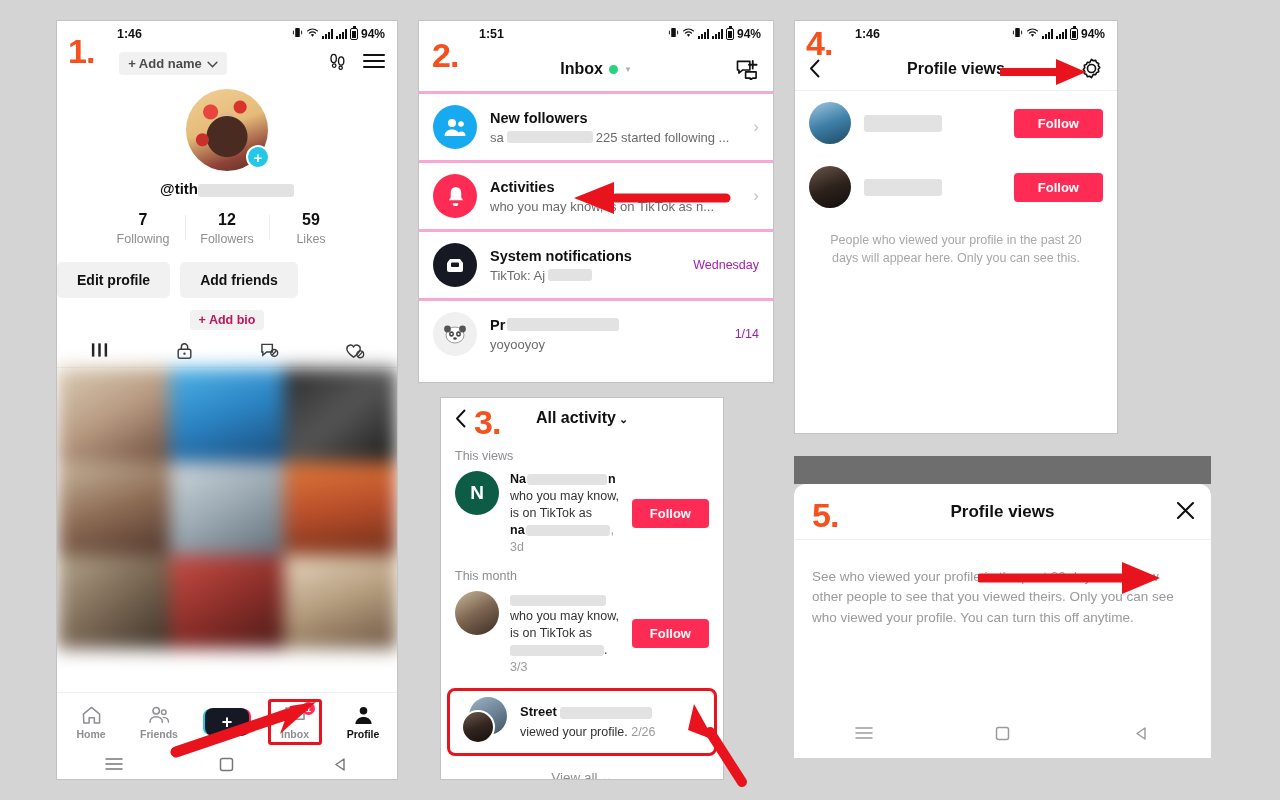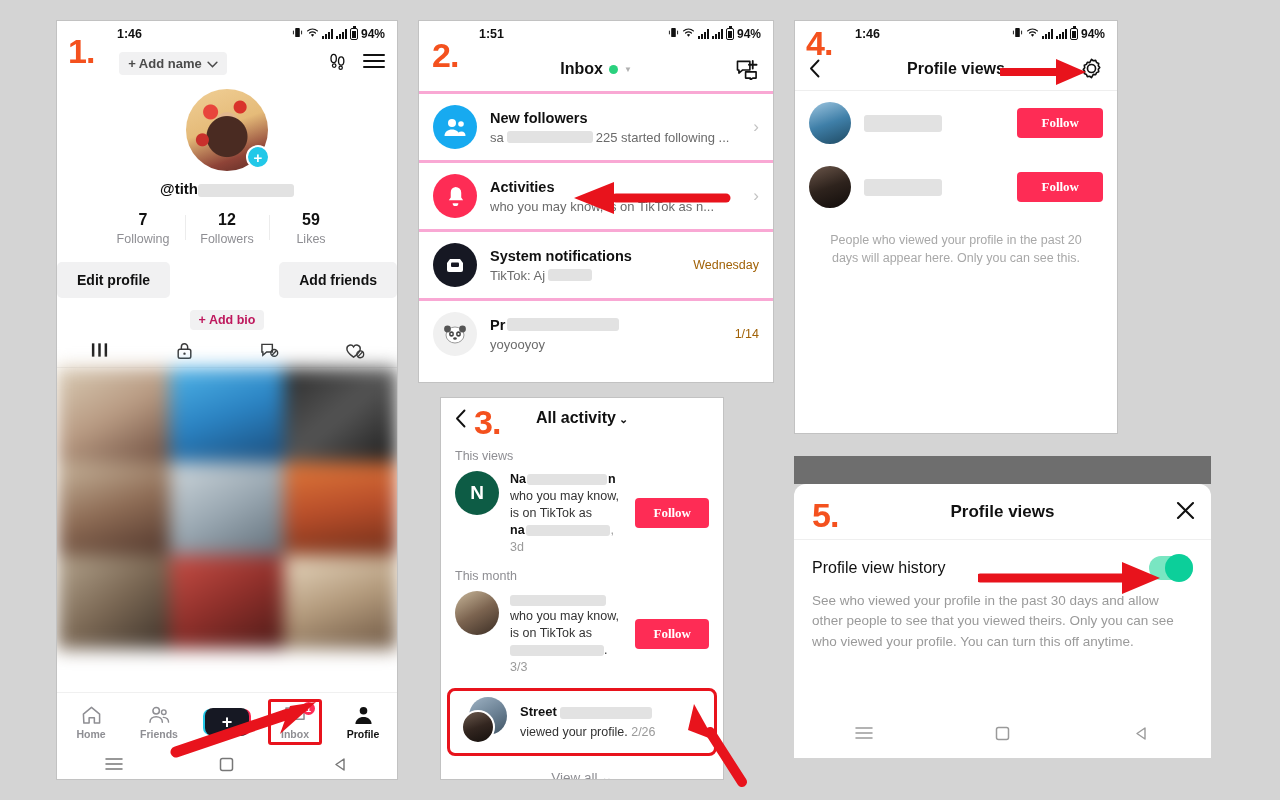--- a/index.html
+++ b/index.html
@@ -91,21 +91,21 @@
   }
   .handle { text-align:center; margin-top:9px; font-size:15px; font-weight:bold; color:#111; }
   .redact { display:inline-block; background:#e2e2e2; border-radius:3px; vertical-align:middle; }
   .stats { display:flex; justify-content:center; margin-top:14px; }
   .stat { width:84px; text-align:center; position:relative; }
   .stat + .stat:before {
     content:""; position:absolute; left:0; top:4px; bottom:6px; width:1px; background:#ececec;
   }
   .stat b { display:block; font-size:16px; color:#111; }
   .stat span { display:block; font-size:12.5px; color:#8e8e93; margin-top:3px; }
-  .btnrow { display:flex; justify-content:space-between; gap:10px; margin-top:16px; }
+  .btnrow { display:flex; justify-content:flex-start; gap:10px; margin-top:16px; }
   .gbtn {
     background:#f1f1f2; border-radius:5px; padding:10px 20px;
     font-size:14px; font-weight:bold; color:#111;
   }
   .addbio {
     margin:12px auto 0; width:max-content; background:#f1f1f2; border-radius:4px;
     padding:3px 9px; font-size:12.5px; font-weight:bold; color:#be185d;
   }
   .tabrow {
     display:flex; margin-top:12px; border-bottom:1px solid #efefef;
@@ -155,34 +155,34 @@
   
   #p2 { left:418px; top:20px; width:356px; height:363px; border:1px solid #c2c2c2; }
   .inbox-title { display:flex; align-items:center; gap:6px; justify-content:center; }
   .greendot { width:9px;height:9px;border-radius:50%;background:#2ad17e; display:inline-block;}
   .caret-sm { font-size:8px; color:#b0b0b0; }
   .ibrow { display:flex; align-items:center; gap:13px; padding:11px 14px; border-top:3px solid #f9a8d4; }
   .ibav { width:44px;height:44px;border-radius:50%; flex:none; display:flex;align-items:center;justify-content:center;color:#fff;}
   .ibtxt { flex:1; min-width:0; }
   .ibtxt .t1 { font-size:14.5px; font-weight:bold; color:#111; display:flex; align-items:center; }
   .ibtxt .t2 { font-size:13px; color:#6b6b6b; margin-top:4px; white-space:nowrap; overflow:hidden; display:flex; align-items:center; }
-  .ibright { font-size:12.5px; color:#a16207; margin-left:24px; white-space:nowrap; }
+  .ibright { font-size:12.5px; color:#a21caf; margin-left:24px; white-space:nowrap; }
   .chev { color:#c3c3c3; font-size:17px; margin-left:6px; }
 
   
   #p3 { left:440px; top:397px; width:284px; height:383px; border:1px solid #c2c2c2; }
   .sechdr { font-size:12.5px; color:#8e8e93; padding:11px 14px 4px; }
   .actrow { display:flex; align-items:flex-start; gap:11px; padding:4px 14px 10px; }
   .actav { width:44px;height:44px;border-radius:50%;flex:none; display:flex;align-items:center;justify-content:center;color:#fff;font-size:19px;font-weight:bold;}
   .actbody { flex:1; min-width:0; font-size:12.5px; color:#333; line-height:1.35; }
   .actbody b { color:#111; }
   .muted { color:#9a9a9a; }
   .followbtn {
     background:#fe2c55; color:#fff; border-radius:4px; padding:7px 18px;
-    font-size:13px; font-weight:bold; flex:none; align-self:center;font-family:Liberation Serif, serif;
+    font-size:13px; font-weight:bold; flex:none; align-self:center;
   }
   .hl-box { border:3px solid #e8131c; border-radius:8px; margin:2px 6px 0; }
   .stackav { position:relative; width:48px; height:44px; flex:none; }
   .stackav .a1 { position:absolute; left:8px; top:-3px; width:38px;height:38px;border-radius:50%; }
   .stackav .a2 { position:absolute; left:0px; top:10px; width:34px;height:34px;border-radius:50%; border:2px solid #fff;}
   .viewall { text-align:center; font-size:13.5px; color:#8e8e93; padding:13px 0; }
 
   
   #p4 { left:794px; top:20px; width:324px; height:414px; border:1px solid #c2c2c2; }
   .pvrow { display:flex; align-items:center; gap:13px; padding:11px 14px; }
@@ -689,24 +689,20 @@
     <div class="p5-sheet">
       <div class="p5-hdr">
         <div class="title">Profile views</div>
         <div class="p5-x">
           <svg width="19" height="19" viewBox="0 0 19 19">
               <path d="M2 2l15 15M17 2L2 17" stroke="#111" stroke-width="2.1" stroke-linecap="round"></path>
             </svg>
         </div>
       </div>
       <div class="p5-body">
-        <div class="p5-rowtop">
-          <div class="p5-label">Profile view history</div>
-          <div class="toggle"></div>
-        </div>
         <div class="p5-desc">See who viewed your profile in the past 30 days and allow other people to see that you viewed theirs. Only you can see who viewed your profile. You can turn this off anytime.</div>
       </div>
       <div class="sysnav" style="position:absolute;left:0;right:0;bottom:10px;">
         <div>
           <svg width="18" height="14" viewBox="0 0 18 14">
               <path d="M1 2h16M1 7h16M1 12h16" stroke="#9a9a9a" stroke-width="1.5" stroke-linecap="round"></path>
             </svg>
         </div>
         <div>
           <svg width="15" height="15" viewBox="0 0 15 15">

